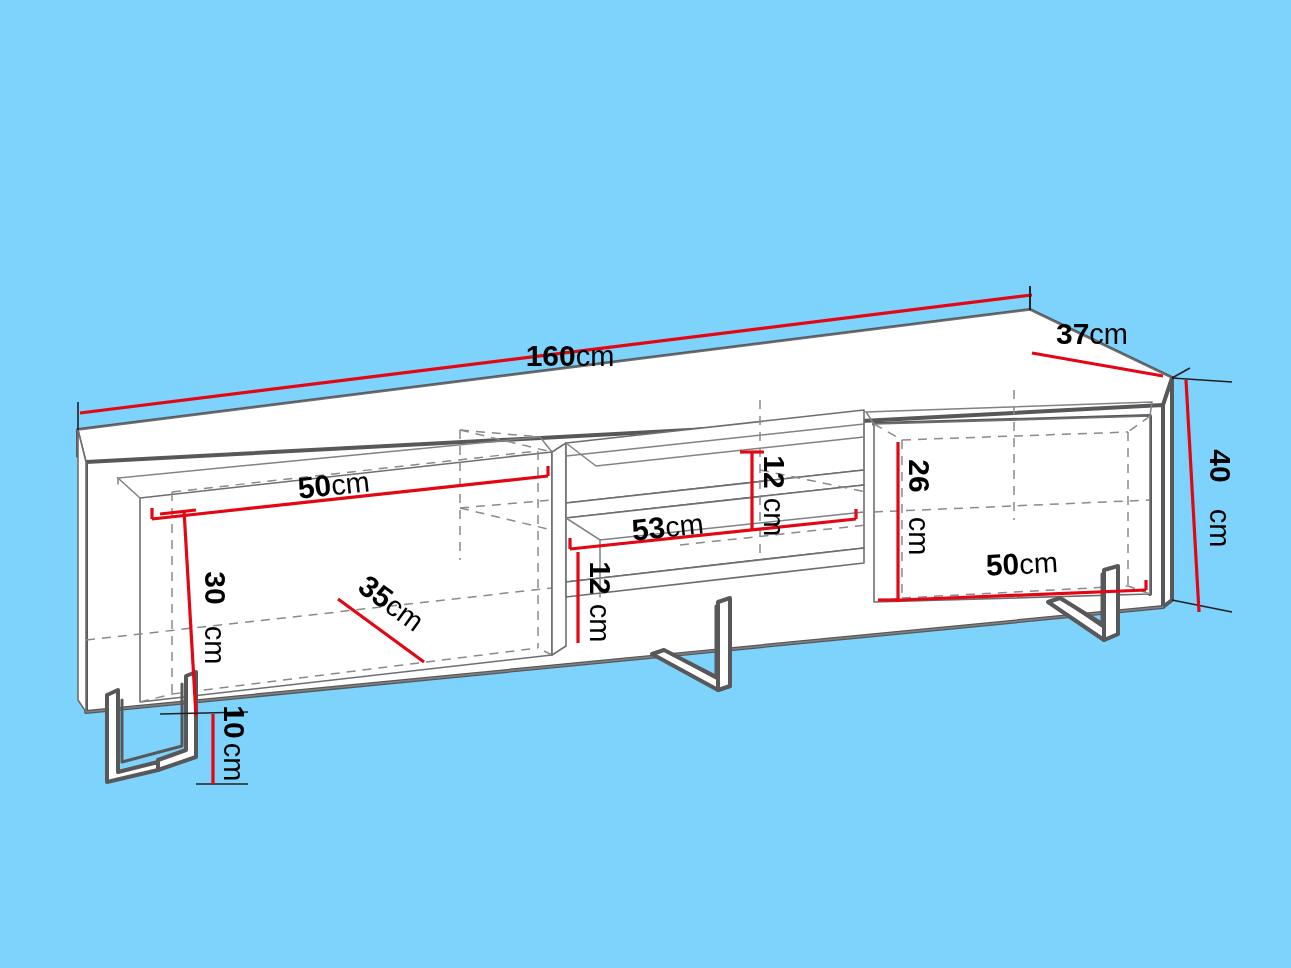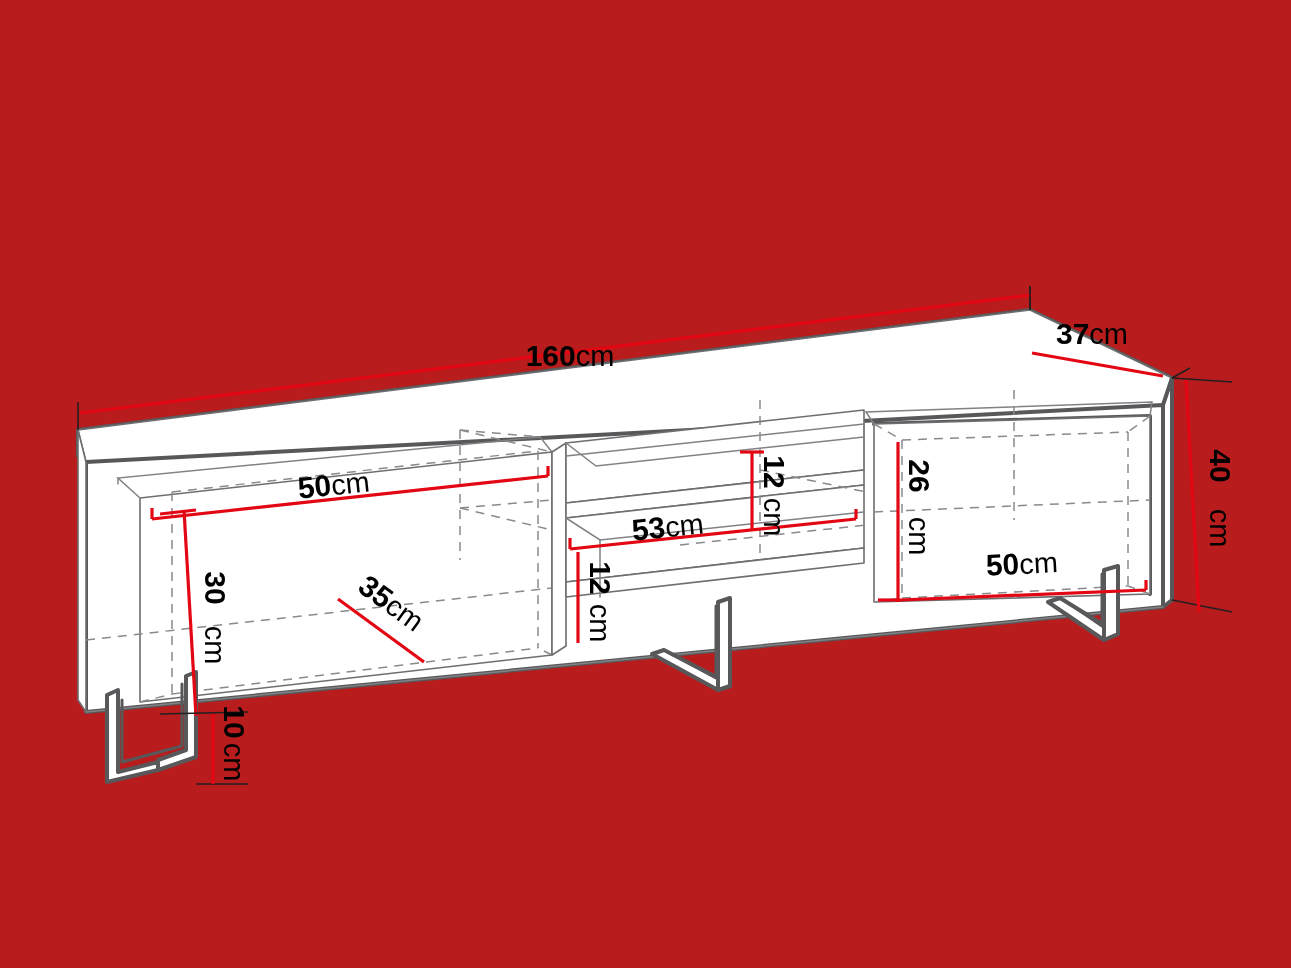--- a/index.html
+++ b/index.html
@@ -10,21 +10,21 @@
   body {
     width: 1291px;
     height: 968px;
     font-family: "Liberation Sans", sans-serif;
     overflow: hidden;
   }
   #drawing-root {
     position: relative;
     width: 1291px;
     height: 968px;
-    background: #b91c1c;
+    background: #7dd3fc;
   }
   svg.diagram {
     display: block;
     width: 1291px;
     height: 968px;
   }
   .body-edge {
     fill: #ffffff;
     stroke: #58585a;
     stroke-width: 4;

